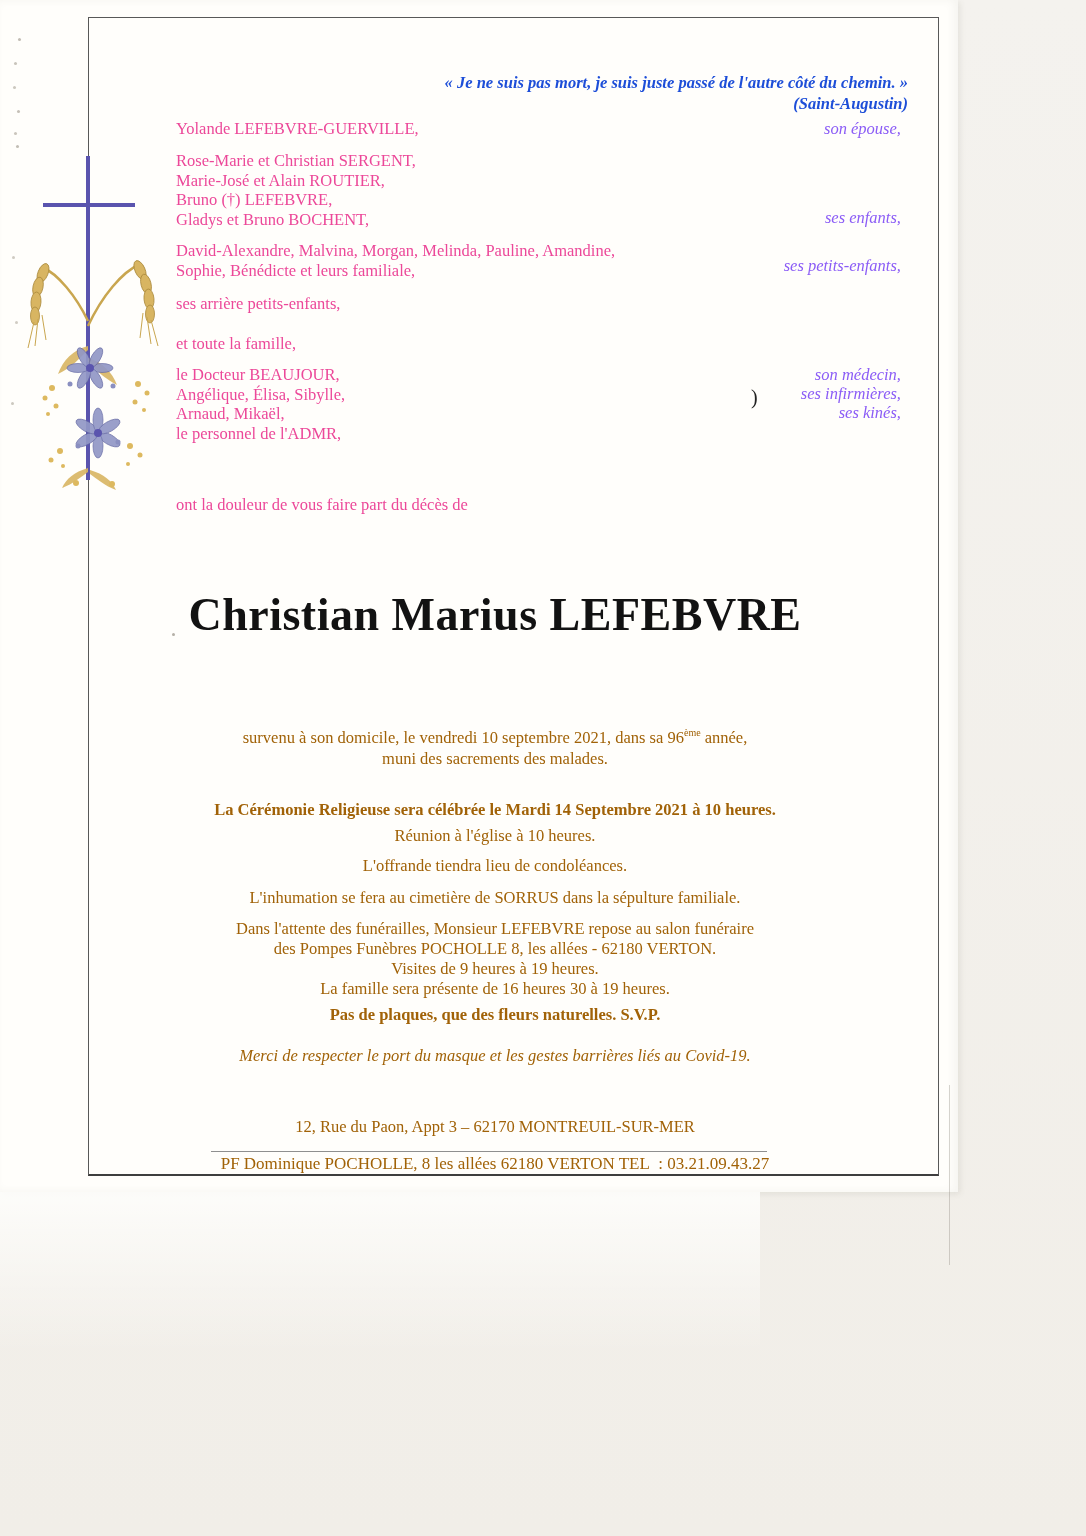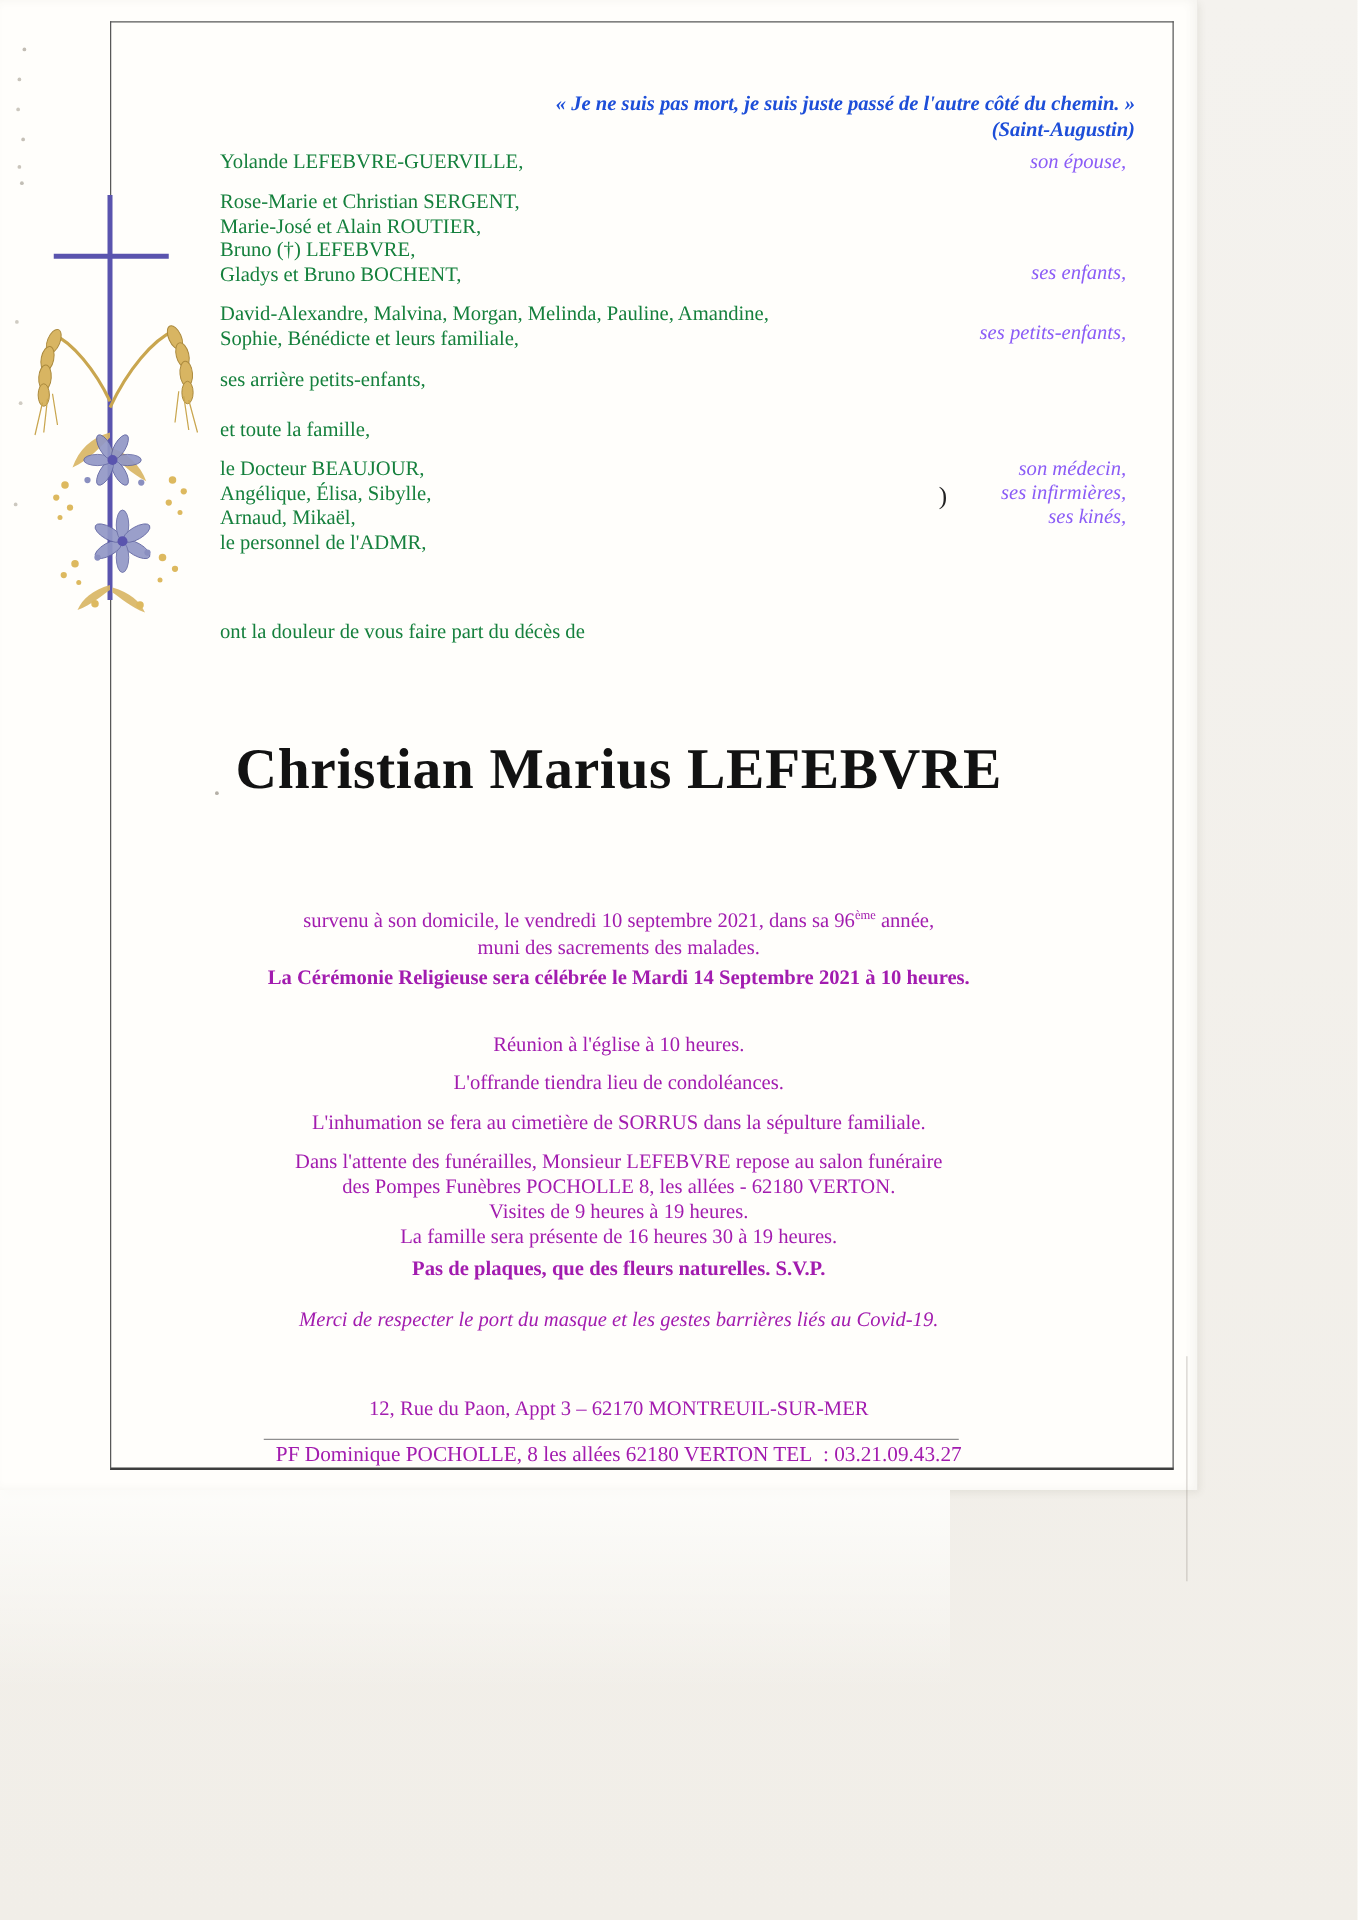--- a/index.html
+++ b/index.html
@@ -33,36 +33,36 @@
   .frame{
     position:absolute;left:88px;top:17px;width:849px;height:1156px;
     border:1px solid #585858;border-bottom:2px solid #3e3e3e;
   }
   .quote{
     position:absolute;top:54px;right:30px;text-align:right;
     font-weight:bold;font-style:italic;font-size:16.5px;line-height:21px;color:#1d4ed8;
     white-space:nowrap;
   }
   .lgroup{
-    position:absolute;left:87px;font-size:16.5px;line-height:19.5px;color:#15803d;white-space:nowrap;
+    position:absolute;left:87px;font-size:16.5px;line-height:19.5px;color:#ec4899;white-space:nowrap;
   }
   .relation{
     position:absolute;right:37px;font-style:italic;font-size:16.5px;line-height:19.5px;
     color:#8b5cf6;text-align:right;white-space:nowrap;
   }
   .bracket{position:absolute;left:662px;top:368px;font-size:20px;color:#222;}
   .center{
     position:absolute;left:0;width:812px;text-align:center;
-    font-size:16.5px;line-height:21px;color:#a21caf;
+    font-size:16.5px;line-height:21px;color:#a16207;
   }
   .title{
     position:absolute;left:0;width:812px;text-align:center;top:570px;
     font-size:46px;font-weight:bold;letter-spacing:0.5px;color:#121212;white-space:nowrap;
   }
-  .b{font-weight:bold;}
+  .b{font-weight:bold;margin-top:28px;}
   .bi{font-weight:bold;}
   .i{font-style:italic;}
   .lh20{line-height:20px;}
   sup.sm{font-size:10px;}
   .sep{
     position:absolute;top:1133px;left:122px;width:556px;height:0;
     border-top:1px solid #8f8f8f;
   }
   .pf{top:1136px;font-size:17px;line-height:19px;}
   .decoration{position:absolute;left:18px;top:146px;z-index:3;}

